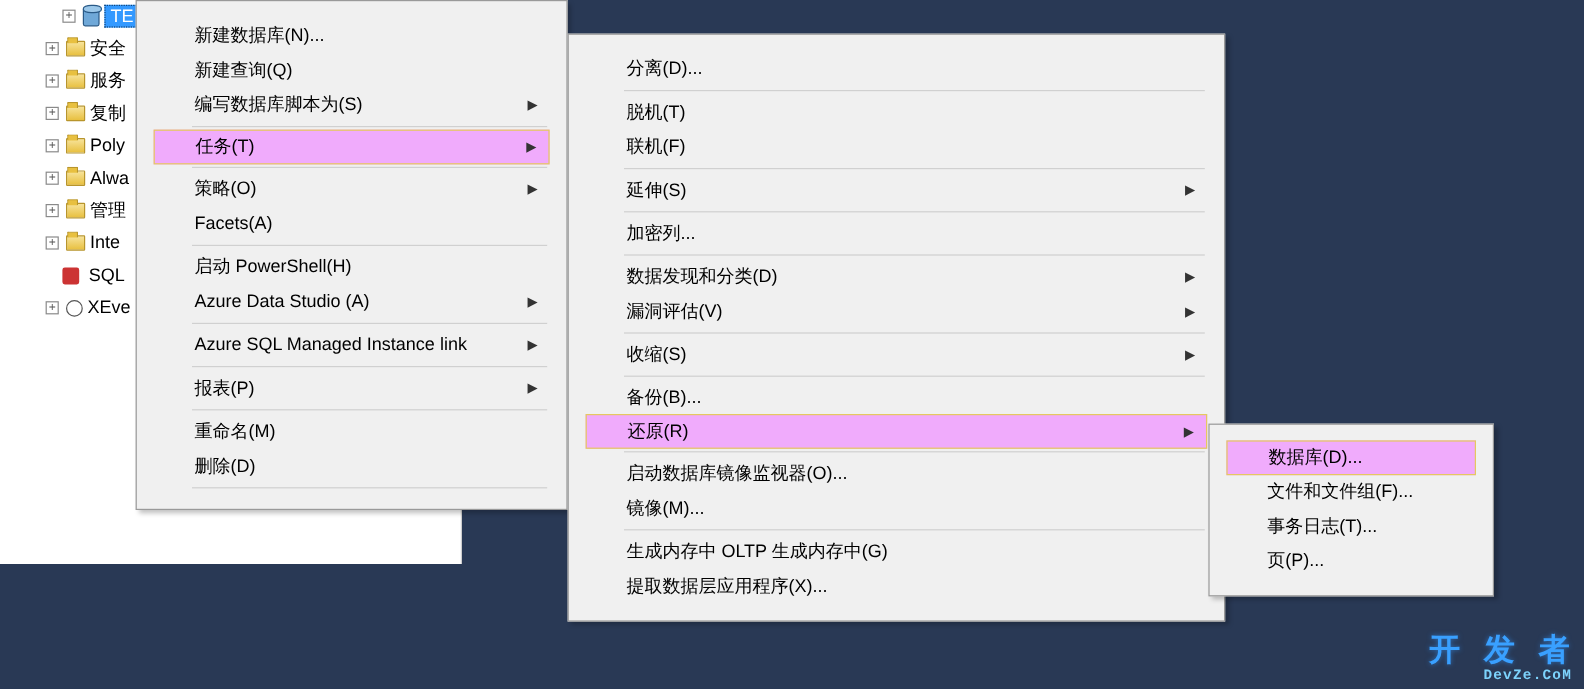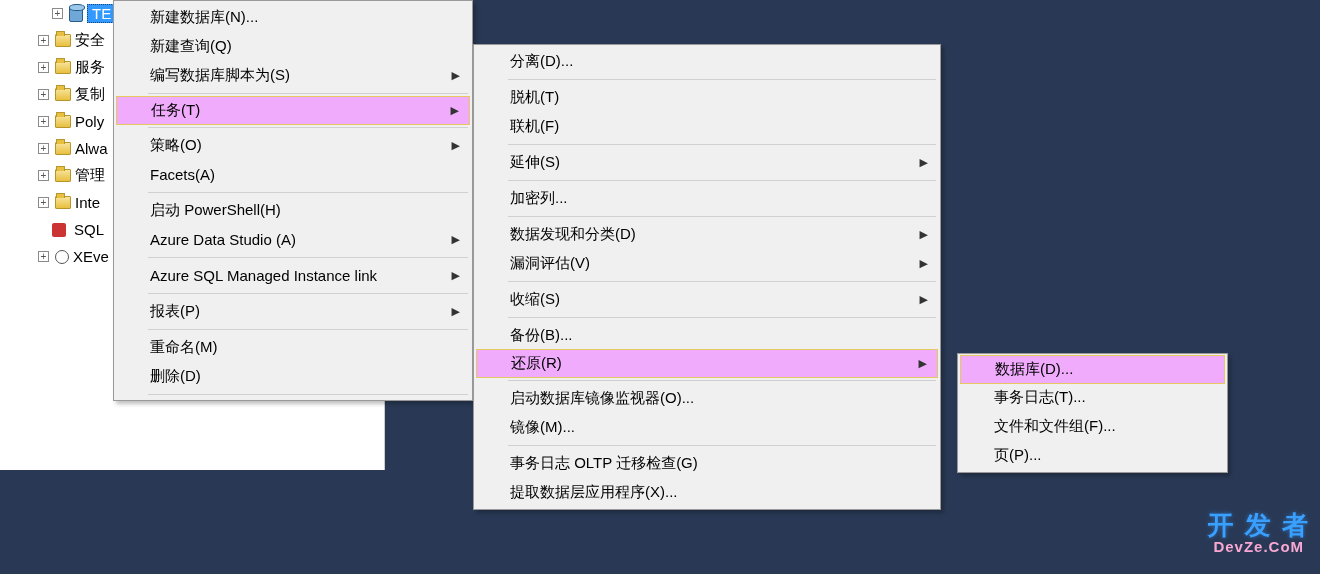--- a/index.html
+++ b/index.html
@@ -81,21 +81,21 @@
     padding: 0 4px;
     border: 1px dotted #114477;
     font-weight: 500;
   }
 
   .menu {
     position: absolute;
     background: #f0f0f0;
     border: 1px solid #999;
     box-shadow: 3px 3px 4px rgba(0,0,0,.25);
-    padding: 2px;
+    padding: 14px;
   }
   .menu-strip {
     position: absolute;
     left: 2px; top: 2px; bottom: 2px;
     width: 28px;
     background: #f0f0f0;
   }
   .menu-item {
     position: relative;
     height: 29px;
@@ -114,34 +114,34 @@
     right: 10px;
     font-size: 11px;
     color: #333;
   }
   .menu-sep {
     height: 1px;
     background: #d0d0d0;
     margin: 3px 2px 3px 32px;
   }
   .menu1 { left: 113px; top: 0px; width: 360px; }
-  .menu2 { left: 473px; top: 44px; width: 468px; }
-  .menu3 { left: 957px; top: 353px; width: 271px; }
+  .menu2 { left: 473px; top: 28px; width: 548px; }
+  .menu3 { left: 1007px; top: 353px; width: 238px; }
 
   .watermark {
     position: absolute;
-    right: 10px; bottom: 19px;
-    font-family: Liberation Sans, sans-serif;
+    right: 10px; bottom: 4px;
+    font-family: Liberation Mono, monospace;
     font-weight: bold;
     letter-spacing: 2px;
-    text-align: center;
+    text-align: right;
     line-height: 1.05;
   }
   .wm-top { font-size: 26px; color: #39a0ff; text-shadow: 0 0 4px rgba(50,150,255,.6); }
-  .wm-bot { font-size: 15px; color: #f9a8d4; letter-spacing: 1px; }
+  .wm-bot { font-size: 12px; color: #7dd3fc; letter-spacing: 1px; }
 </style>
 </head>
 <body>
 
 <div class="tree-panel">
   <div class="tree-item first">
     <span class="exp">+</span>
     <span class="db-icon"></span>
     <span class="selected-db">TE</span>
   </div>
@@ -289,37 +289,37 @@
     </div>
   <div class="menu-sep"></div>
   <div class="menu-item">
       <span>启动数据库镜像监视器(O)...</span>
     </div>
   <div class="menu-item">
       <span>镜像(M)...</span>
     </div>
   <div class="menu-sep"></div>
   <div class="menu-item">
-      <span>事务日志 OLTP 迁移检查(G)</span>
+      <span>生成内存中 OLTP 生成内存中(G)</span>
     </div>
   <div class="menu-item">
       <span>提取数据层应用程序(X)...</span>
     </div>
 </div>
 
 <div class="menu menu3">
   <div class="menu-strip"></div>
   <div class="menu-item hl">
       <span>数据库(D)...</span>
     </div>
+  <div class="menu-item">
+      <span>文件和文件组(F)...</span>
+    </div>
   <div class="menu-item disabled">
       <span>事务日志(T)...</span>
-    </div>
-  <div class="menu-item">
-      <span>文件和文件组(F)...</span>
     </div>
   <div class="menu-item">
       <span>页(P)...</span>
     </div>
 </div>
 
 <div class="watermark">
   <div class="wm-top">开 发 者</div>
   <div class="wm-bot">DevZe.CoM</div>
 </div>

